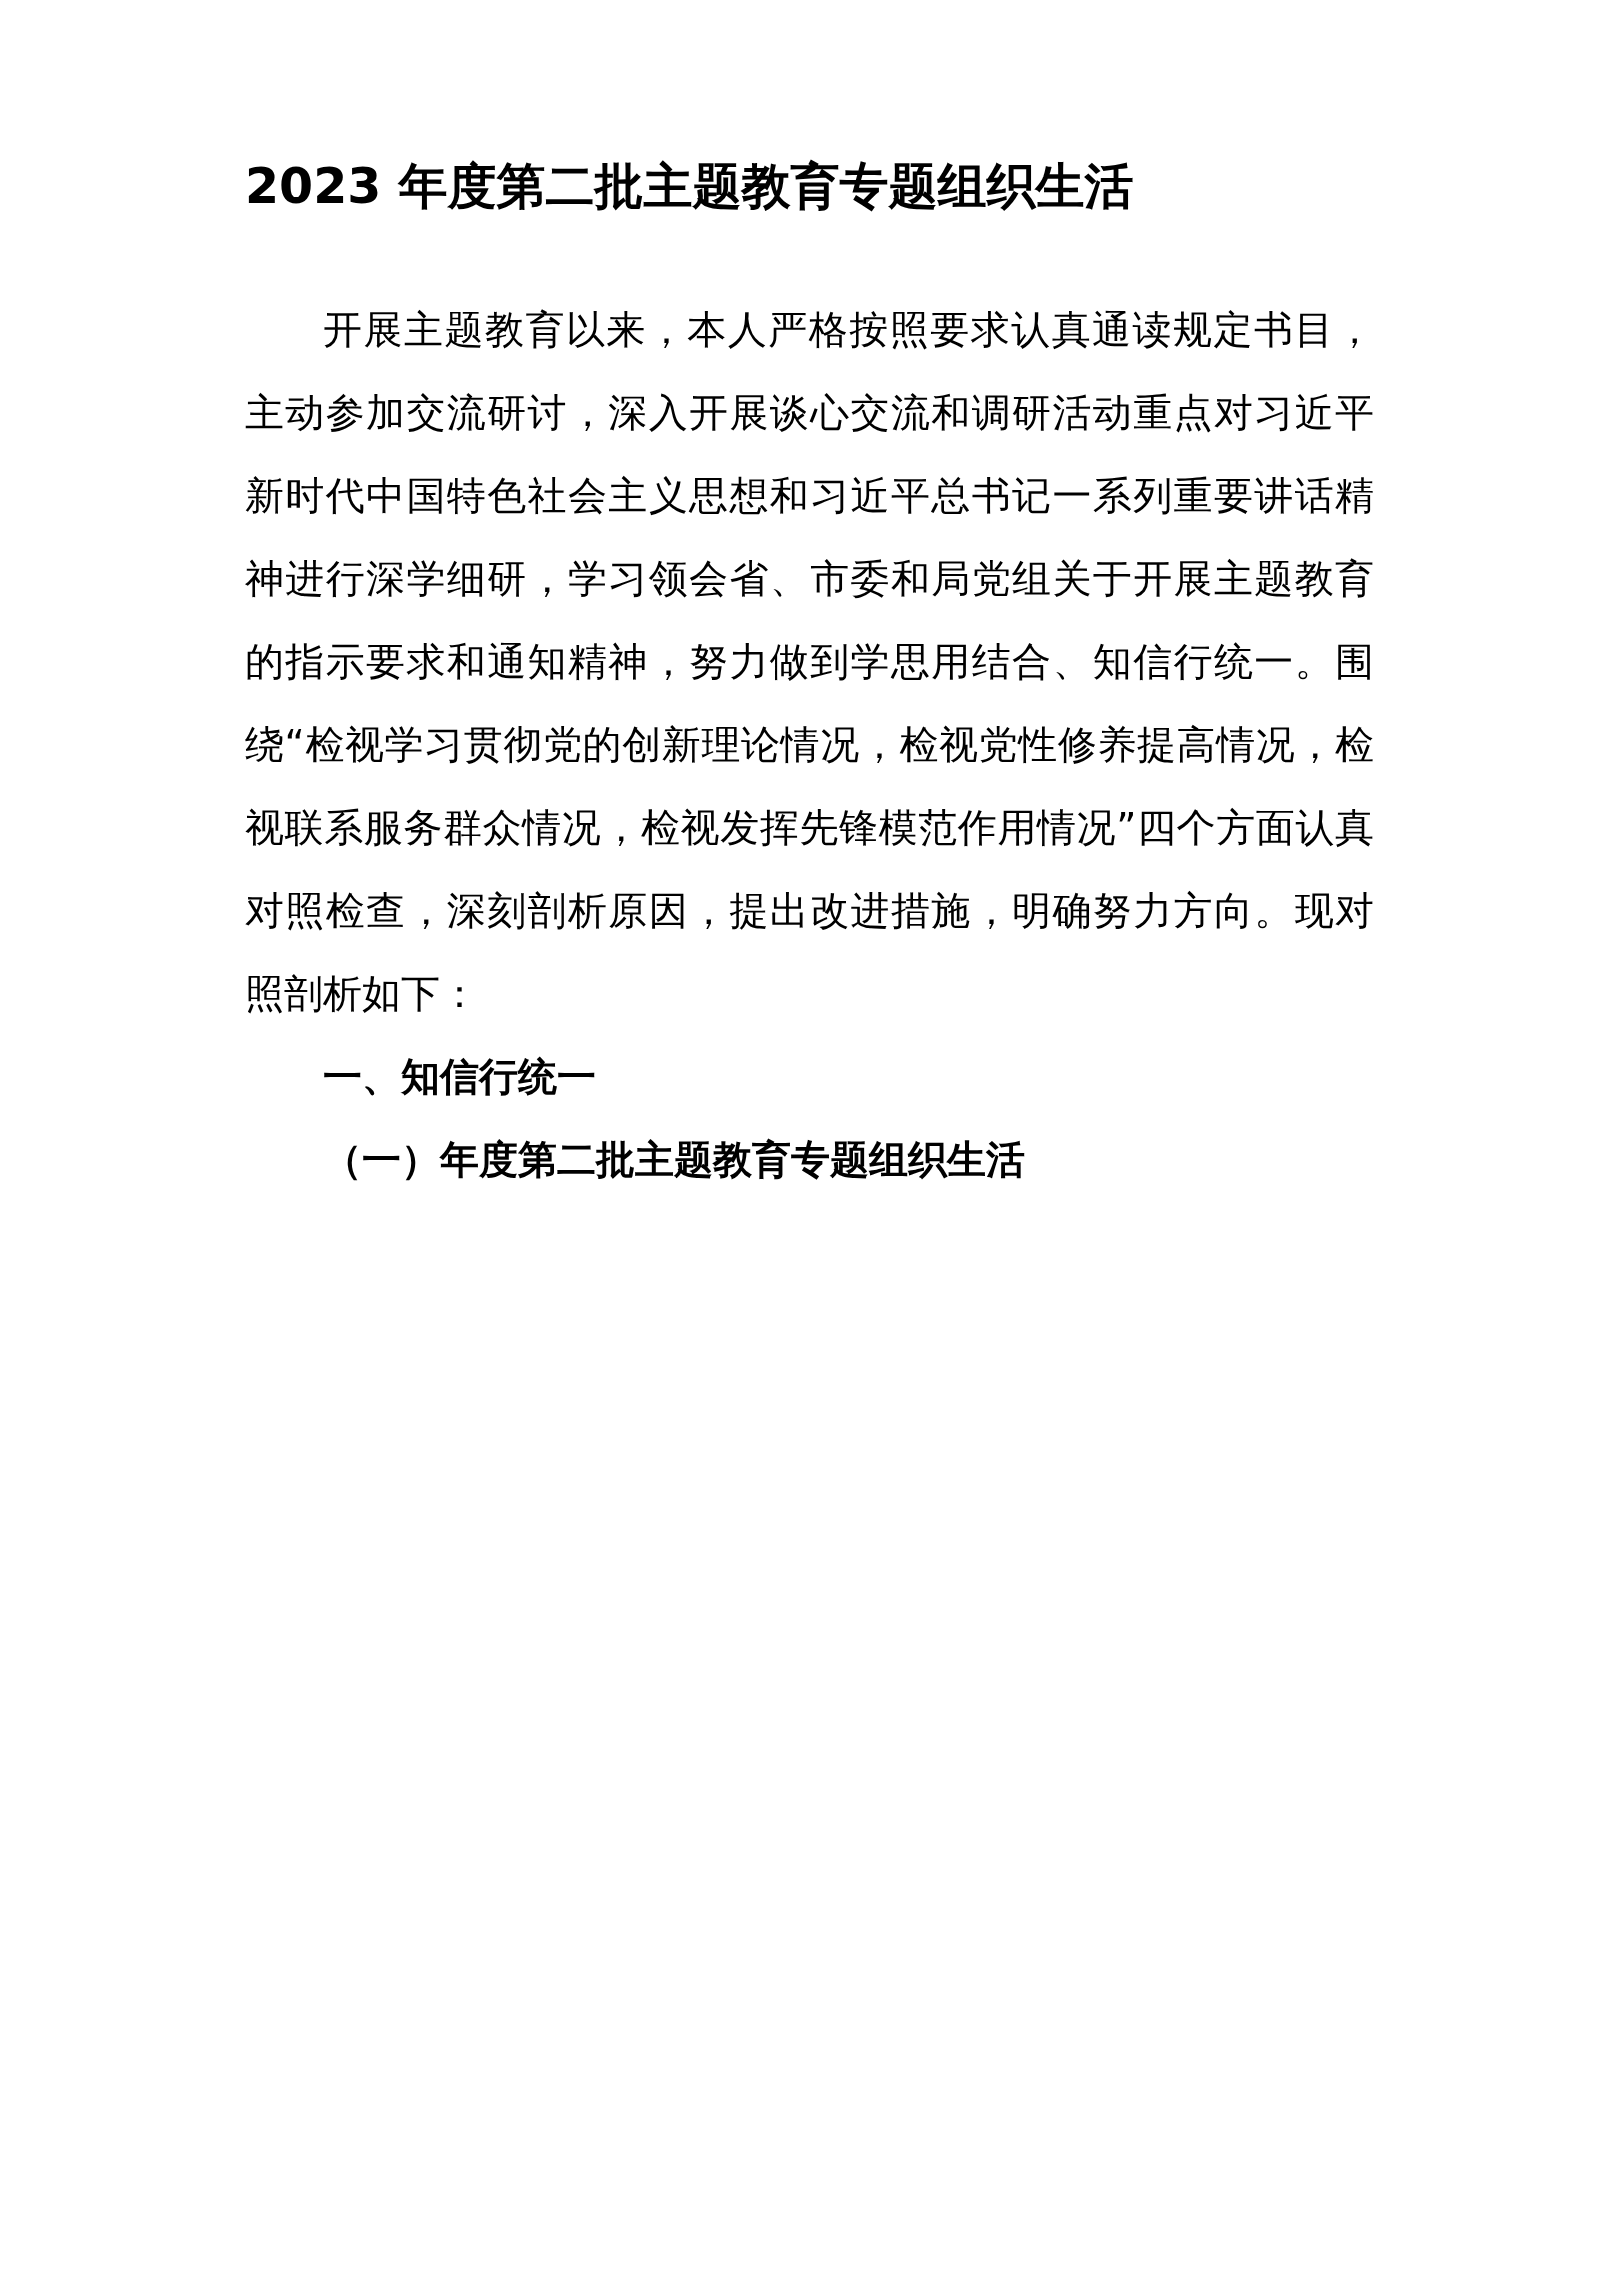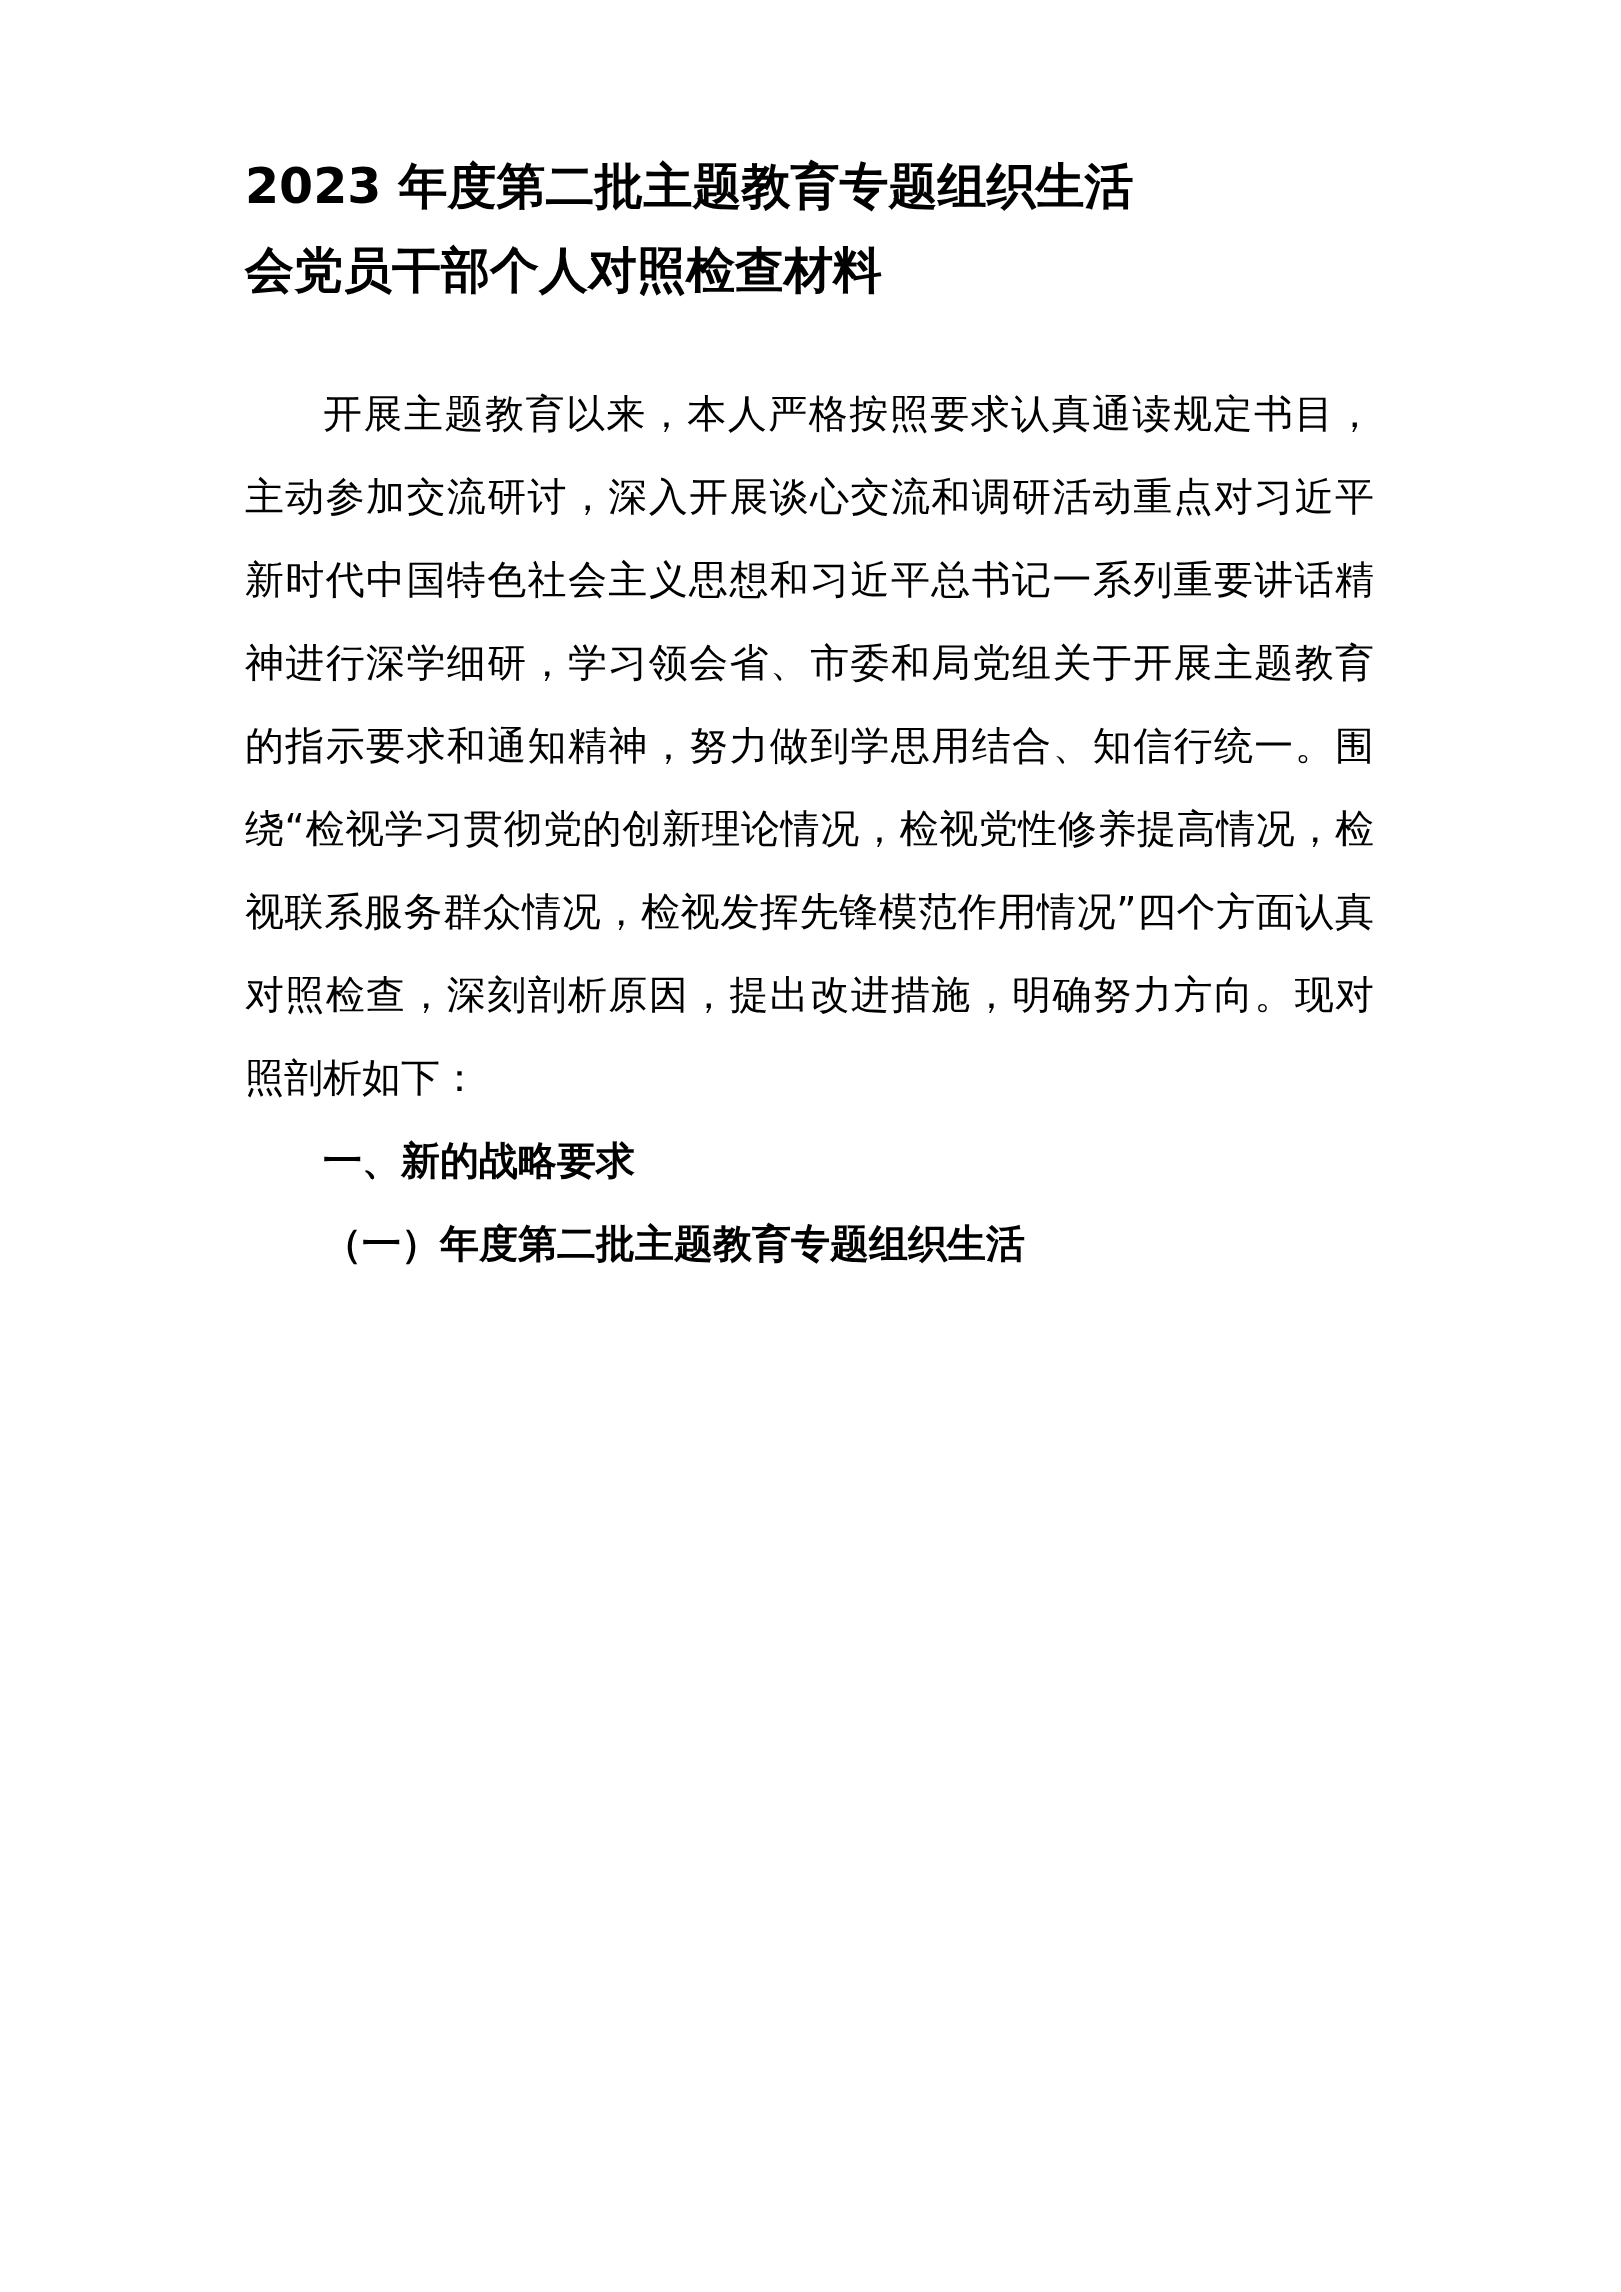--- a/index.html
+++ b/index.html
@@ -61,27 +61,26 @@
   }
 </style>
 </head>
 <body>
 
 <div class="page">
   <div class="doc-body">
 
     <h1 class="doc-title">
       <span>2023 年度第二批主题教育专题组织生活</span><br>
-      <span>会党员干部个人对照检查材料</span>
     </h1>
 
     <div class="spacer-after-title"></div>
 
     <p class="para">开展主题教育以来，本人严格按照要求认真通读规定书目，主动参加交流研讨，深入开展谈心交流和调研活动重点对习近平新时代中国特色社会主义思想和习近平总书记一系列重要讲话精神进行深学细研，学习领会省、市委和局党组关于开展主题教育的指示要求和通知精神，努力做到学思用结合、知信行统一。围绕“检视学习贯彻党的创新理论情况，检视党性修养提高情况，检视联系服务群众情况，检视发挥先锋模范作用情况”四个方面认真对照检查，深刻剖析原因，提出改进措施，明确努力方向。现对照剖析如下：</p>
 
-    <p class="heading">一、新的战略要求</p>
+    <p class="heading">一、知信行统一</p>
 
     <p class="heading">（一）年度第二批主题教育专题组织生活</p>
 
 
   </div>
 </div>
 
 
 </body></html>

